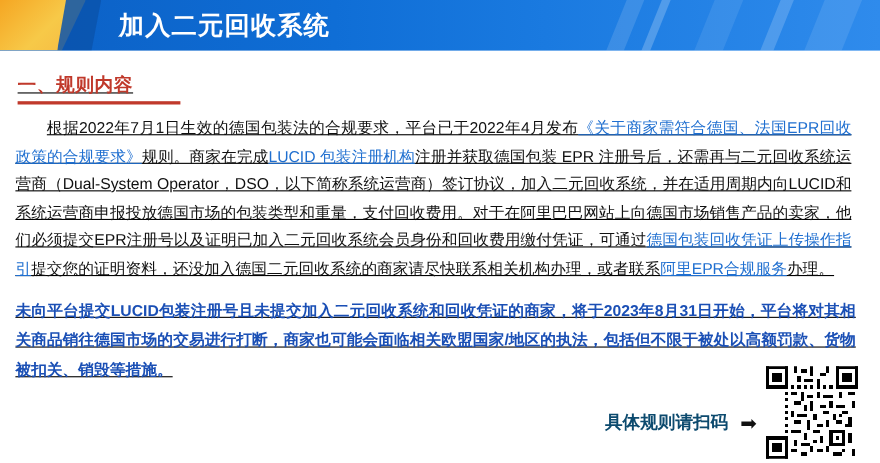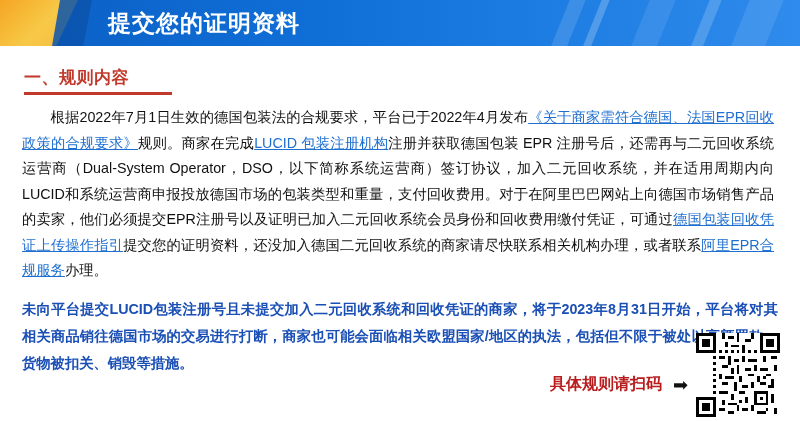--- a/index.html
+++ b/index.html
@@ -68,21 +68,22 @@
     font-size: 23px;
     font-weight: bold;
     letter-spacing: 1px;
     line-height: 28px;
     white-space: nowrap;
   }
 
   
   .content {
     position: relative;
-    padding: 14px 22px 0 22px;
+    padding: 14px 22px 0 14px;
+    text-decoration: underline;
   }
   .section-title {
     color: #c0392b;
     font-size: 17px;
     font-weight: bold;
     margin: 6px 0 2px 2px;
     letter-spacing: .5px;
   }
   .title-rule {
     width: 148px;
@@ -121,21 +122,21 @@
     right: 0;
     bottom: 2px;
     height: 72px;
   }
   .qr-label {
     position: absolute;
     right: 138px;
     bottom: 24px;
     font-size: 16px;
     font-weight: bold;
-    color: #b91c1c;
+    color: #0c4a6e;
     white-space: nowrap;
   }
   .qr-arrow {
     position: absolute;
     right: 112px;
     bottom: 25px;
     font-size: 18px;
     color: #111111;
     line-height: 18px;
   }
@@ -156,21 +157,21 @@
 <div class="page">
 
   <div class="banner">
     <div class="banner-left-accent"></div>
     <div class="banner-left-accent2"></div>
     <div class="banner-stripe s1"></div>
     <div class="banner-stripe s2"></div>
     <div class="banner-stripe s3"></div>
     <div class="banner-stripe s4"></div>
     <div class="banner-stripe s5"></div>
-    <div class="banner-title">提交您的证明资料</div>
+    <div class="banner-title">加入二元回收系统</div>
   </div>
 
   <div class="content">
 
     <div class="section-title">一、规则内容</div>
     <div class="title-rule"></div>
 
     <p class="para indent"><span>根据2022年7月1日生效的德国包装法的合规要求，平台已于2022年4月发布</span><a class="link" href="#">《关于商家需符合德国、法国EPR回收政策的合规要求》</a><span>规则。商家在完成</span><a class="link" href="#">LUCID 包装注册机构</a><span>注册并获取德国包装 EPR 注册号后，还需再与二元回收系统运营商（Dual-System Operator，DSO，以下简称系统运营商）签订协议，加入二元回收系统，并在适用周期内向LUCID和系统运营商申报投放德国市场的包装类型和重量，支付回收费用。对于在阿里巴巴网站上向德国市场销售产品的卖家，他们必须提交EPR注册号以及证明已加入二元回收系统会员身份和回收费用缴付凭证，可通过</span><a class="link" href="#">德国包装回收凭证上传操作指引</a><span>提交您的证明资料，还没加入德国二元回收系统的商家请尽快联系相关机构办理，或者联系</span><a class="link" href="#">阿里EPR合规服务</a><span>办理。</span></p>
 
     <p class="warn">未向平台提交LUCID包装注册号且未提交加入二元回收系统和回收凭证的商家，将于2023年8月31日开始，平台将对其相关商品销往德国市场的交易进行打断，商家也可能会面临相关欧盟国家/地区的执法，包括但不限于被处以高额罚款、货物被扣关、销毁等措施。</p>

